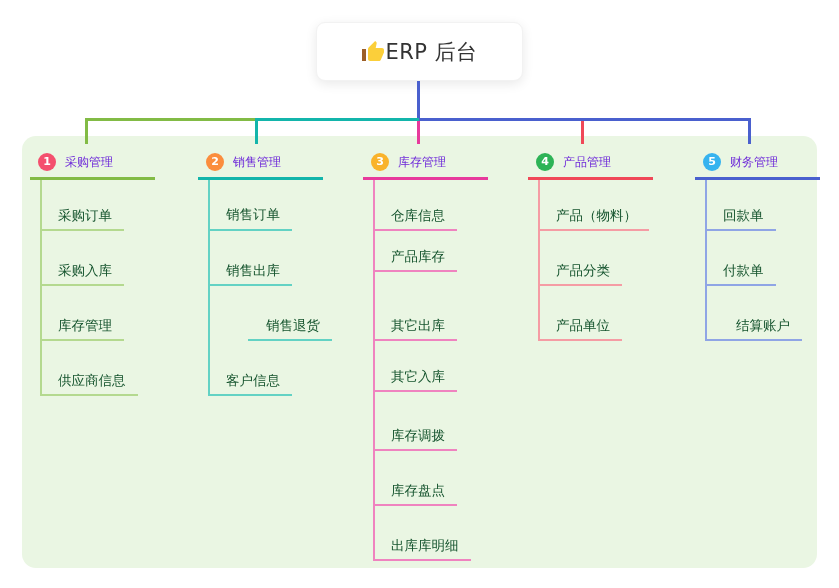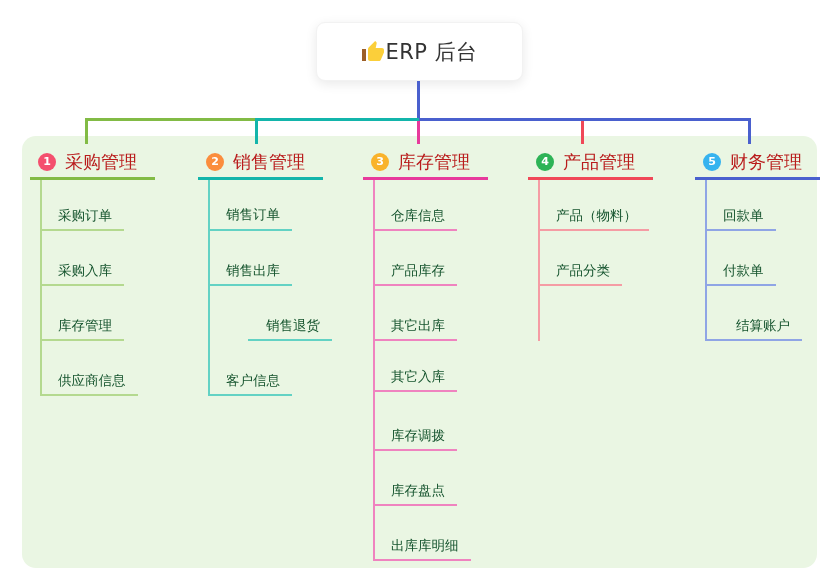--- a/index.html
+++ b/index.html
@@ -23,21 +23,21 @@
   .ln{position:absolute;}
   .hd{
     position:absolute;top:147px;width:117px;height:30px;
     border-bottom:3px solid #999;box-sizing:content-box;
     display:flex;align-items:center;gap:9px;padding-left:8px;cursor:pointer;
   }
   .badge{
     width:18px;height:18px;border-radius:50%;flex:0 0 18px;
     color:#fff;font-size:11px;font-weight:bold;line-height:18px;text-align:center;
   }
-  .hd-label{font-size:18px;color:#b91c1c;white-space:nowrap;}
+  .hd-label{font-size:12px;color:#6d28d9;white-space:nowrap;}
   .vline{position:absolute;top:180px;width:2px;}
   .item{
     position:absolute;height:26px;line-height:25px;
     padding:0 12px 0 18px;border-bottom:2px solid #bbb;
     font-size:13.5px;color:#14532d;white-space:nowrap;cursor:pointer;
   }
 </style>
 </head>
 <body>
 
@@ -84,34 +84,35 @@
   <div class="item" style="left: 208px; top: 258px; border-bottom-color: rgb(99, 210, 196);">销售出库</div>
   <div class="item" style="left: 208px; top: 313px; border-bottom-color: rgb(99, 210, 196); margin-left: 40px;">销售退货</div>
   <div class="item" style="left: 208px; top: 368px; border-bottom-color: rgb(99, 210, 196);">客户信息</div>
 
   <div class="hd" style="left: 363px; border-bottom-color: rgb(231, 58, 156);">
     <span class="badge" style="background-color: rgb(249, 179, 43);">3</span>
     <span class="hd-label">库存管理</span>
   </div>
   <div class="vline" style="left: 373px; height: 381px; background-color: rgb(239, 131, 191);"></div>
   <div class="item" style="left: 373px; top: 203px; border-bottom-color: rgb(239, 131, 191);">仓库信息</div>
-  <div class="item" style="left: 373px; top: 258px; border-bottom-color: rgb(239, 131, 191);">产品库存</div>
+  <div class="item" style="left: 373px; top: 244px; border-bottom-color: rgb(239, 131, 191);">产品库存</div>
   <div class="item" style="left: 373px; top: 313px; border-bottom-color: rgb(239, 131, 191);">其它出库</div>
   <div class="item" style="left: 373px; top: 364px; border-bottom-color: rgb(239, 131, 191);">其它入库</div>
   <div class="item" style="left: 373px; top: 423px; border-bottom-color: rgb(239, 131, 191);">库存调拨</div>
   <div class="item" style="left: 373px; top: 478px; border-bottom-color: rgb(239, 131, 191);">库存盘点</div>
   <div class="item" style="left: 373px; top: 533px; border-bottom-color: rgb(239, 131, 191);">出库库明细</div>
 
   <div class="hd" style="left: 528px; border-bottom-color: rgb(240, 72, 88);">
     <span class="badge" style="background-color: rgb(45, 179, 86);">4</span>
     <span class="hd-label">产品管理</span>
   </div>
   <div class="vline" style="left: 538px; height: 161px; background-color: rgb(245, 156, 164);"></div>
   <div class="item" style="left: 538px; top: 203px; border-bottom-color: rgb(245, 156, 164);">产品（物料）</div>
   <div class="item" style="left: 538px; top: 258px; border-bottom-color: rgb(245, 156, 164);">产品分类</div>
+  <div class="item" style="left: 538px; top: 313px; border-bottom-color: rgb(245, 156, 164);">产品单位</div>
 
   <div class="hd" style="left: 695px; border-bottom-color: rgb(74, 96, 206);">
     <span class="badge" style="background-color: rgb(54, 179, 239);">5</span>
     <span class="hd-label">财务管理</span>
   </div>
   <div class="vline" style="left: 705px; height: 161px; background-color: rgb(143, 165, 229);"></div>
   <div class="item" style="left: 705px; top: 203px; border-bottom-color: rgb(143, 165, 229);">回款单</div>
   <div class="item" style="left: 705px; top: 258px; border-bottom-color: rgb(143, 165, 229);">付款单</div>
   <div class="item" style="left: 705px; top: 313px; border-bottom-color: rgb(143, 165, 229); padding-left: 31px;">结算账户</div>
 

